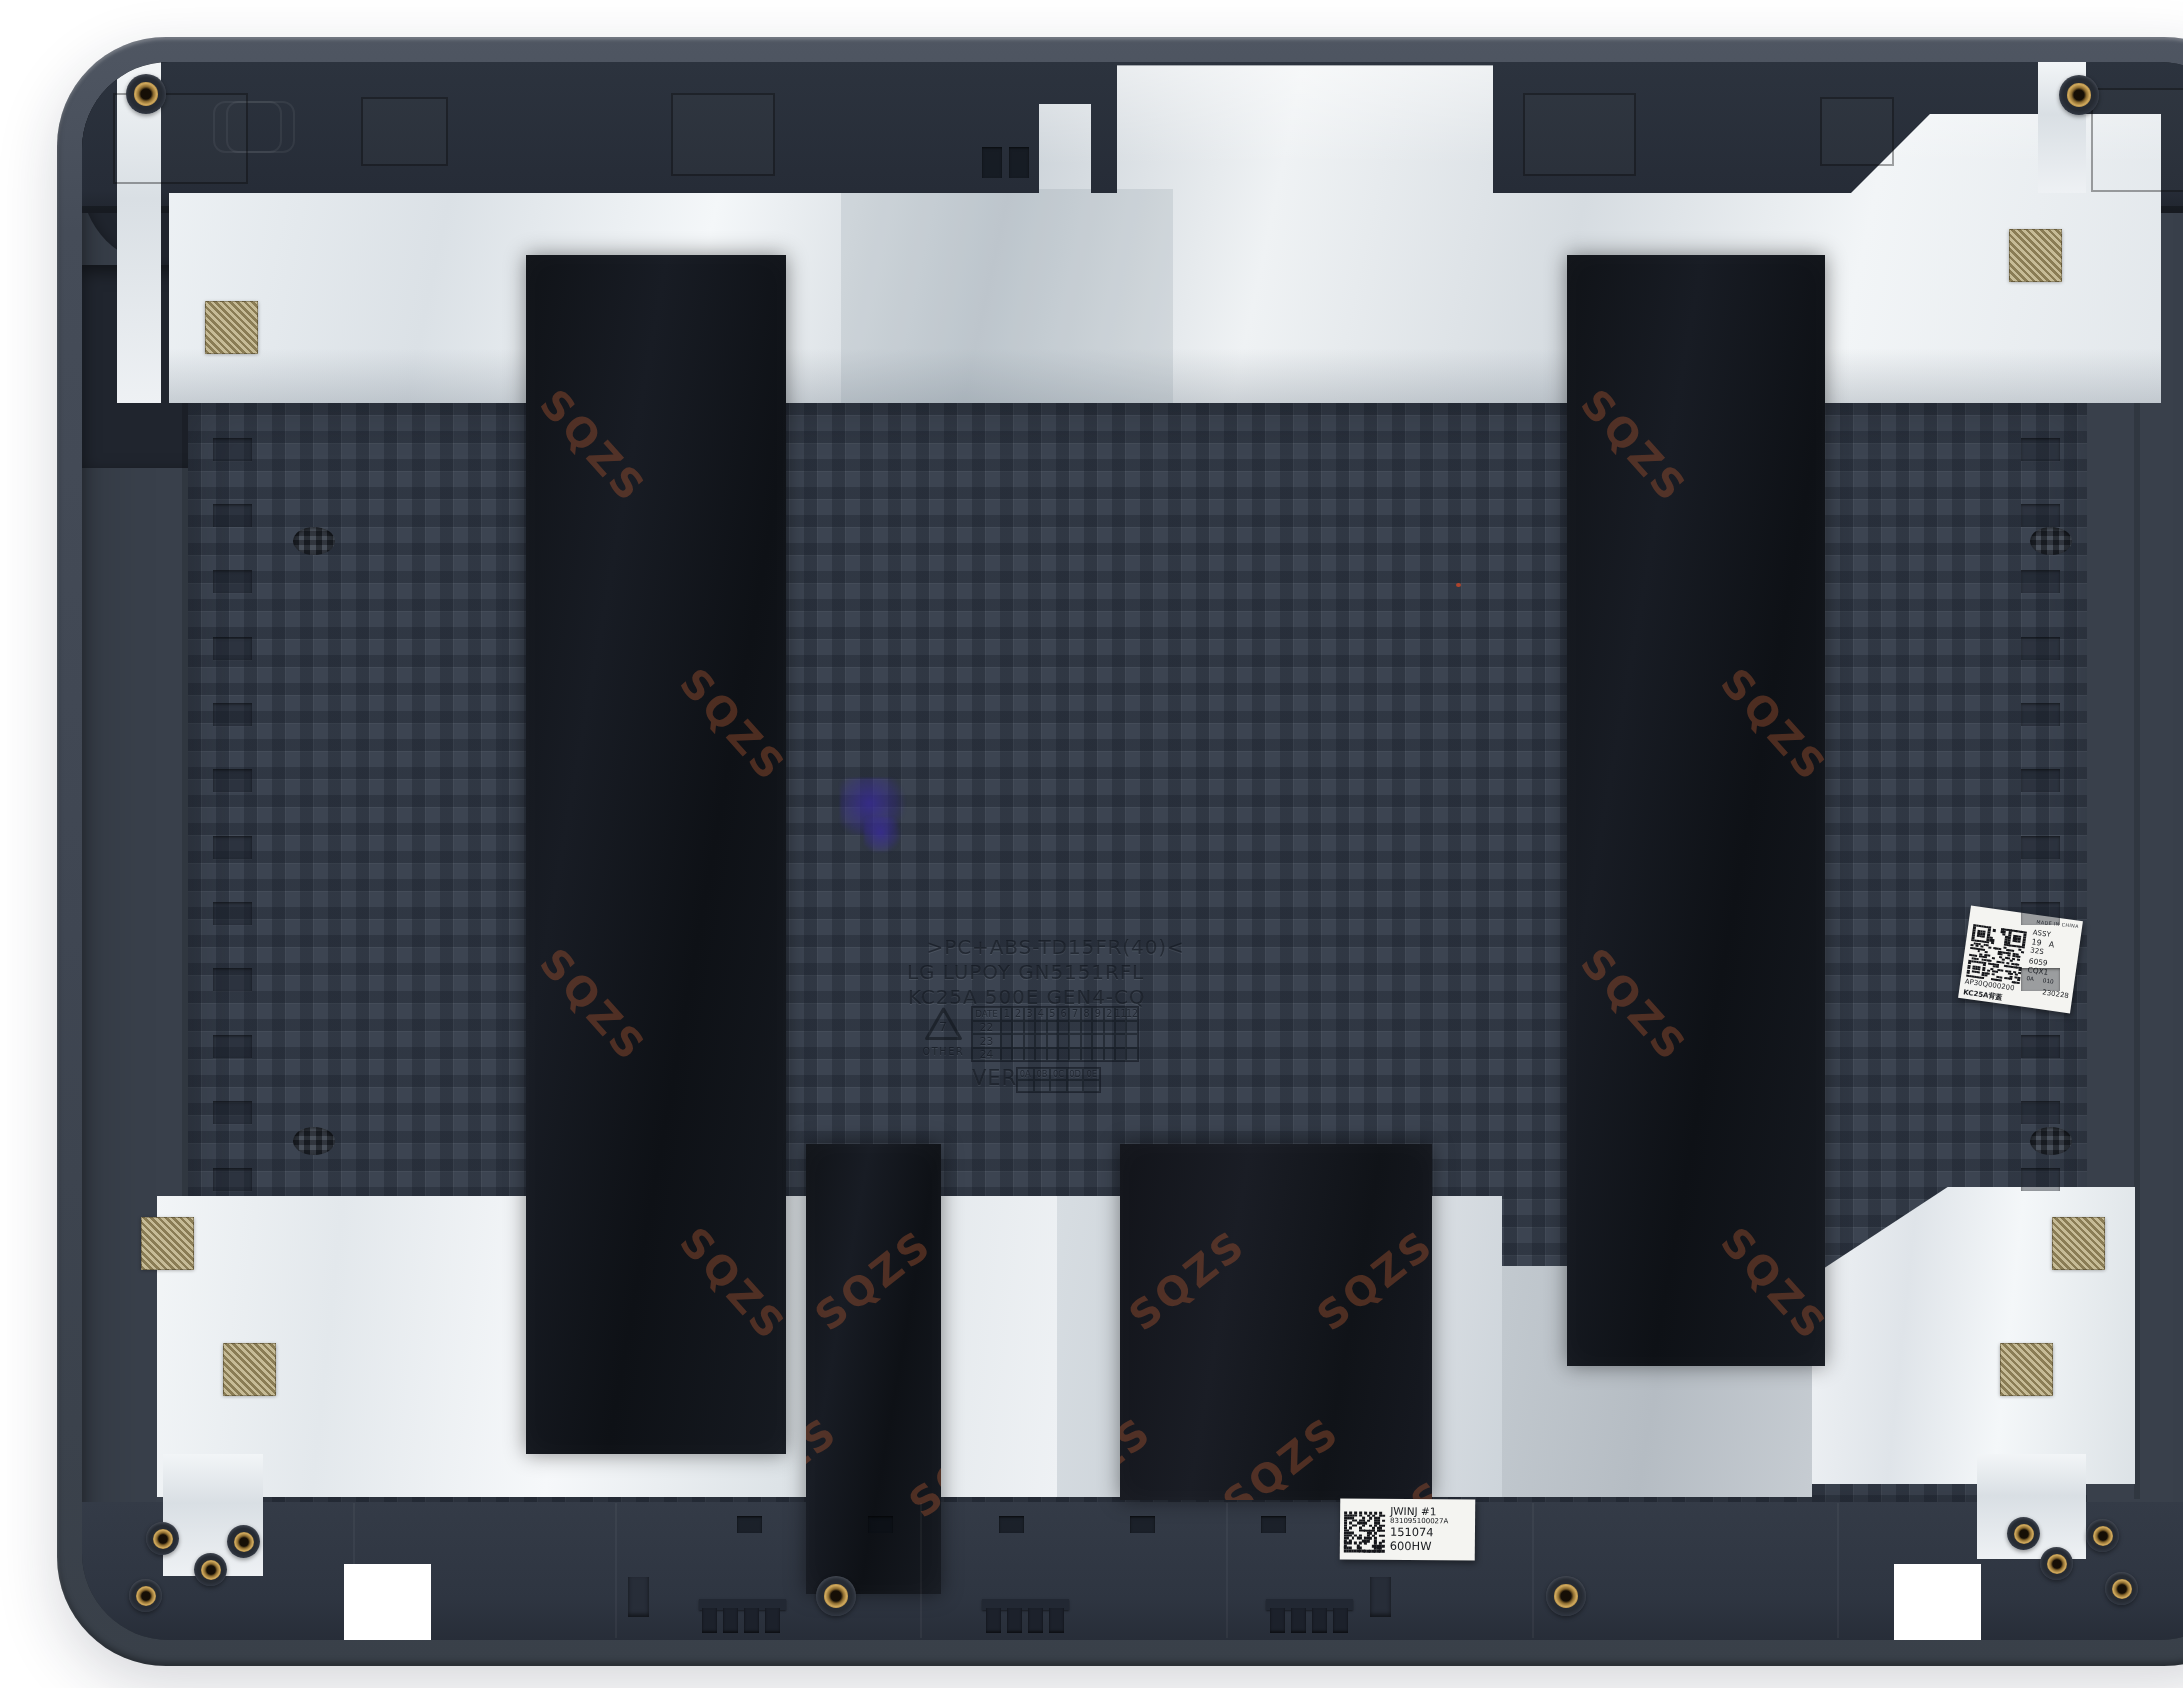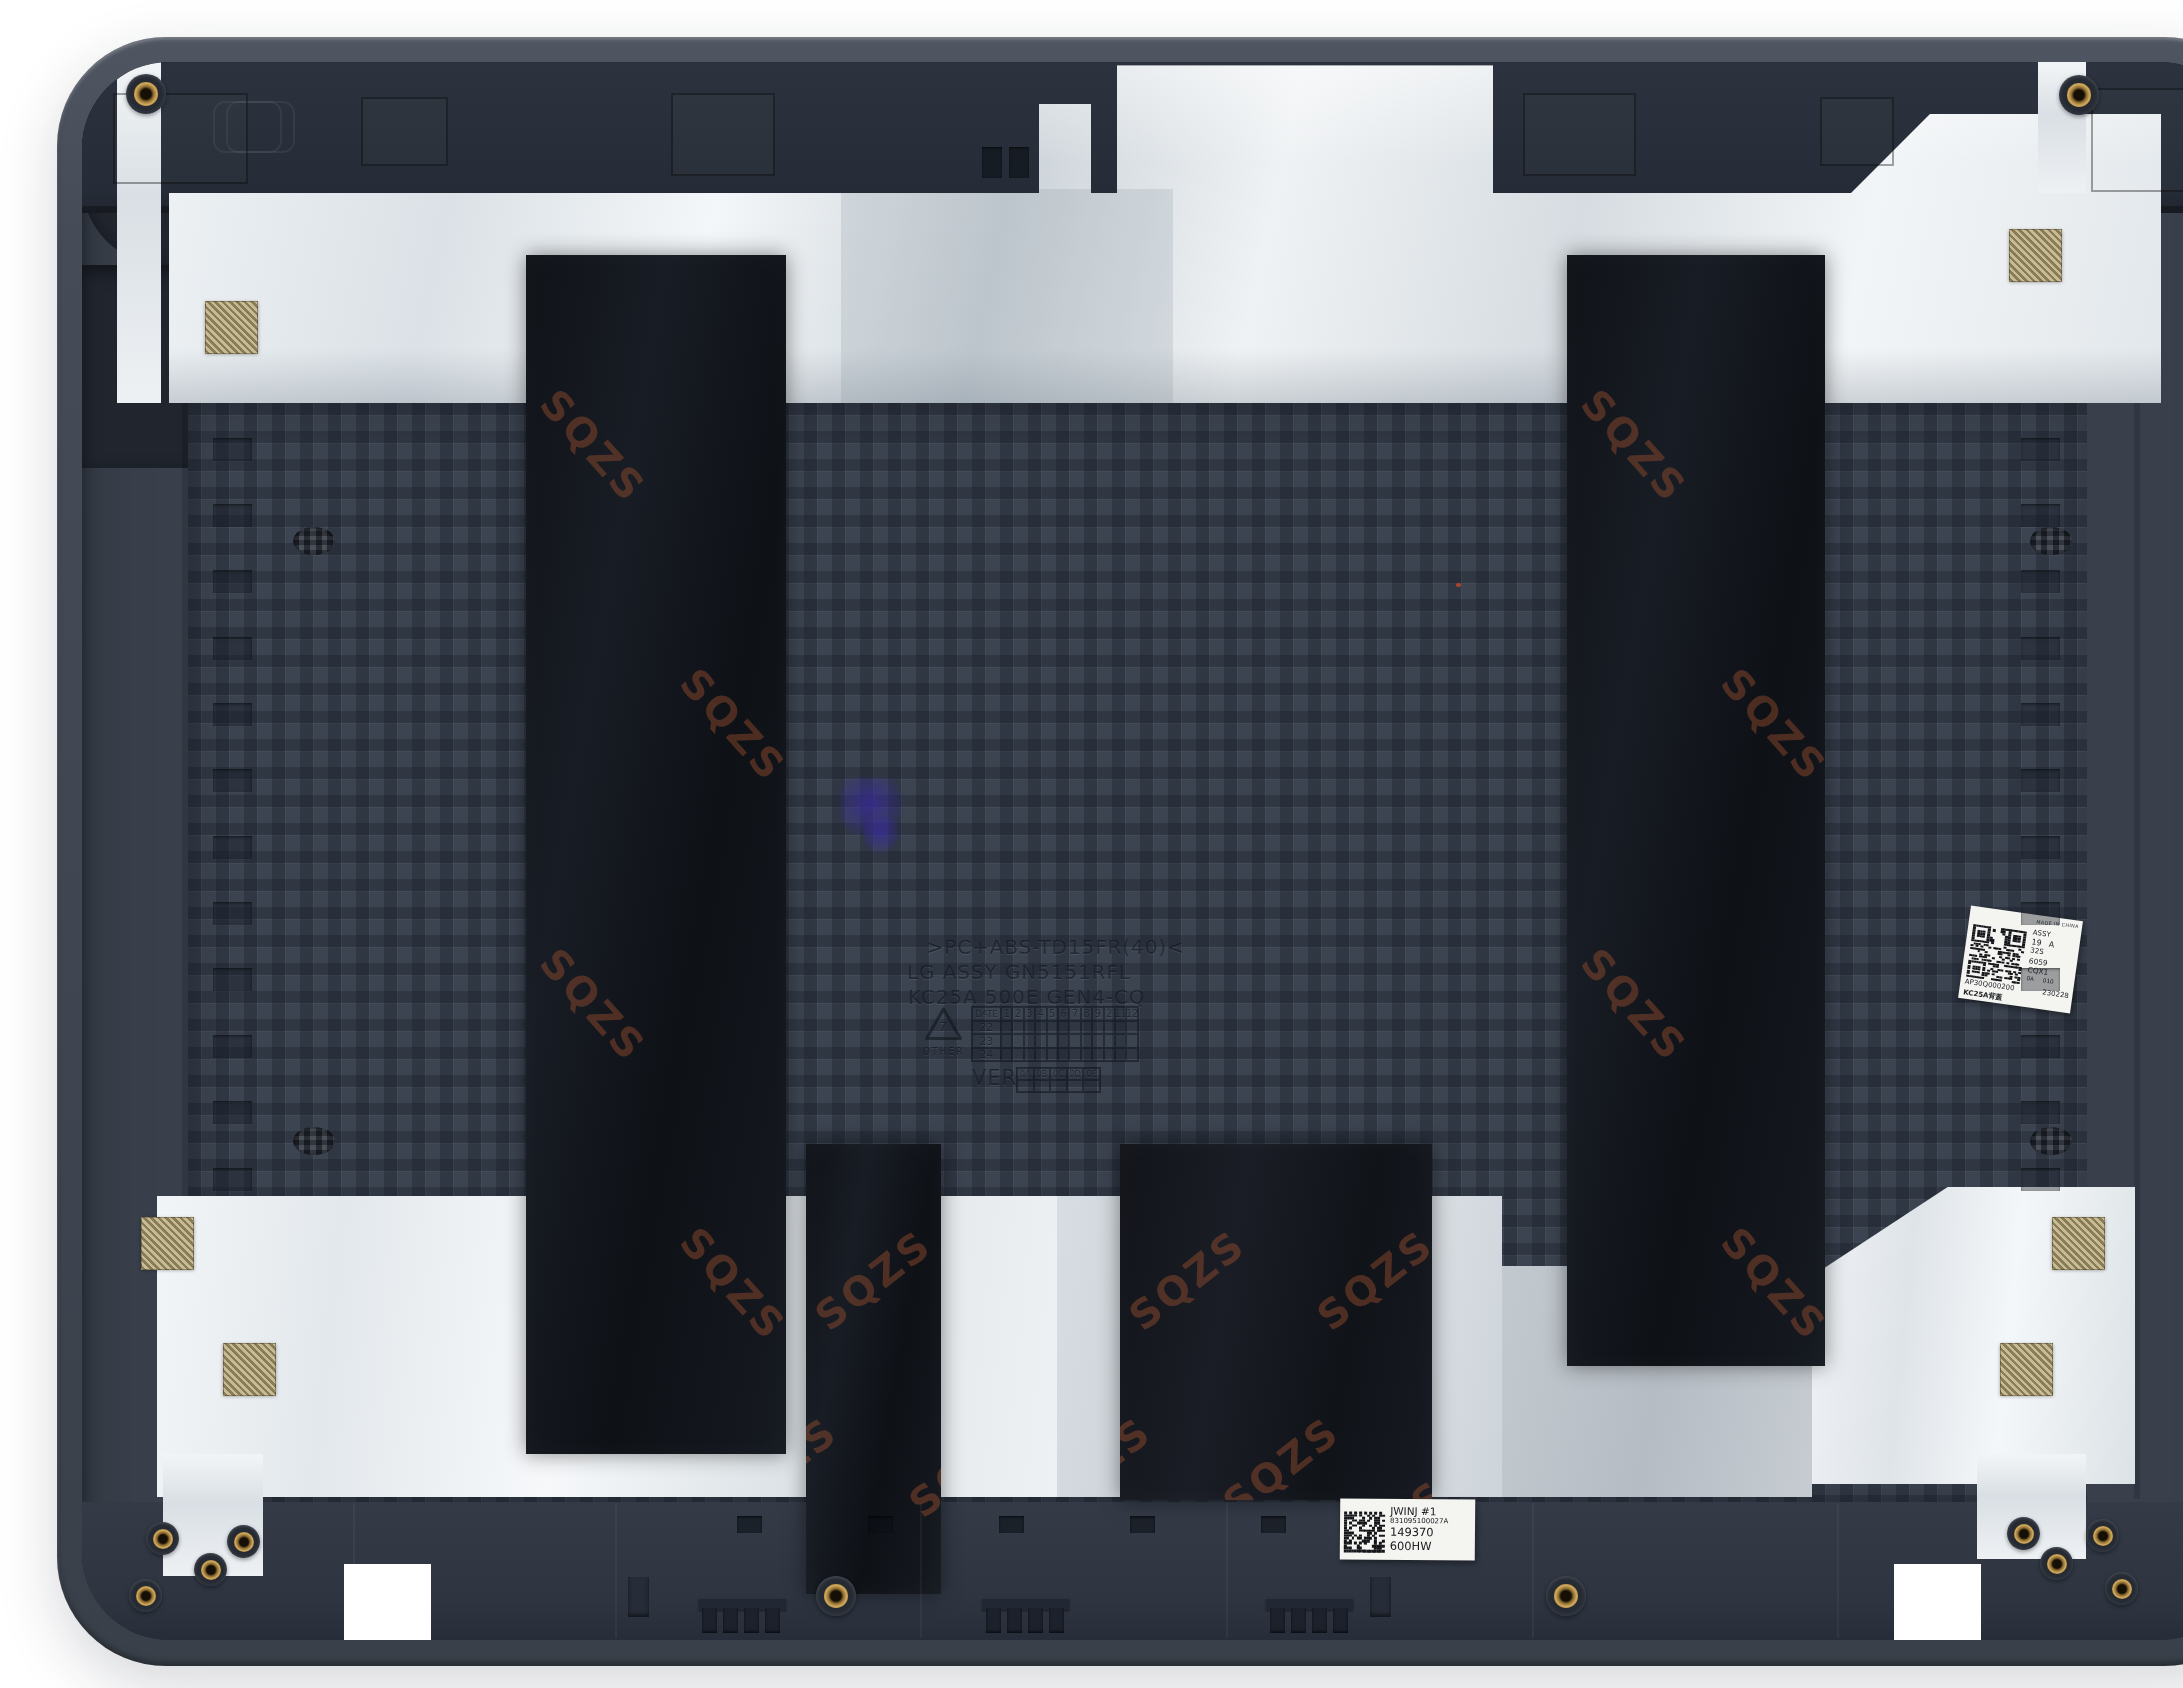--- a/index.html
+++ b/index.html
@@ -143,21 +143,21 @@
           <span class="wmt" style="left: 282px; top: -75px; transform: rotate(-38deg);">SQZS</span>
           <span class="wmt" style="left: 0px; top: 113px; transform: rotate(-38deg);">SQZS</span>
           <span class="wmt" style="left: 188px; top: 113px; transform: rotate(-38deg);">SQZS</span>
           <span class="wmt" style="left: -94px; top: 300px; transform: rotate(-38deg);">SQZS</span>
           <span class="wmt" style="left: 94px; top: 300px; transform: rotate(-38deg);">SQZS</span>
           <span class="wmt" style="left: 282px; top: 300px; transform: rotate(-38deg);">SQZS</span>
         </div>
 
       <div class="abs mold">
         <div class="mline" style="left:19.6px;top:0">&gt;PC+ABS-TD15FR(40)&lt;</div>
-        <div class="mline" style="left:0;top:25px">LG ASSY GN5151RFL</div>
+        <div class="mline" style="left:0;top:25px">LG LUPOY GN5151RFL</div>
         <div class="mline" style="left:0.9px;top:50px">KC25A 500E GEN4-CQ</div>
         <div class="recycle" style="left:16.6px;top:71px">
           <svg width="39" height="38" viewBox="0 0 90 86">
             <path d="M45 6 L84 74 L6 74 Z" fill="none" stroke="rgba(16,21,29,0.6)" stroke-width="7" stroke-linejoin="round"></path>
           </svg>
           <div style="position:absolute;left:0;top:13px;width:39px;text-align:center;font-size:13px">7</div>
           <div style="position:absolute;left:-2.6px;top:40px;width:45px;text-align:center;font-size:9.6px;letter-spacing:1.7px">OTHER</div>
         </div>
         <div class="dgrid" id="date-grid" style="left:64px;top:71px;grid-template-columns:29px repeat(12,11.4px);grid-auto-rows:13.5px">
             <div style="font-size: 8.7px;">DATE</div>
@@ -616,21 +616,21 @@
             <i style="left: 25px; top: 38px; width: 2.6px; height: 2.6px;"></i>
             <i style="left: 28px; top: 38px; width: 2.6px; height: 2.6px;"></i>
             <i style="left: 30px; top: 38px; width: 2.6px; height: 2.6px;"></i>
             <i style="left: 33px; top: 38px; width: 2.6px; height: 2.6px;"></i>
             <i style="left: 35px; top: 38px; width: 2.6px; height: 2.6px;"></i>
             <i style="left: 38px; top: 38px; width: 2.6px; height: 2.6px;"></i>
           </div>
         <div class="sb-col">
           <div style="font-size:10.5px">JWINJ #1</div>
           <div style="font-size:7px">831095100027A</div>
-          <div style="font-size:11.4px">149370</div>
+          <div style="font-size:11.4px">151074</div>
           <div style="font-size:11.4px">600HW</div>
         </div>
       </div>
 
       <div class="notch" style="left:262px;top:1502px"></div>
       <div class="notch" style="left:1812px;top:1502px"></div>
 
       <div class="ink" style="left:758px;top:716px"></div>
       <div class="ink" style="left:782px;top:755px;width:39px;height:35px"></div>
       <div class="speck" style="left:1374px;top:521px"></div>

